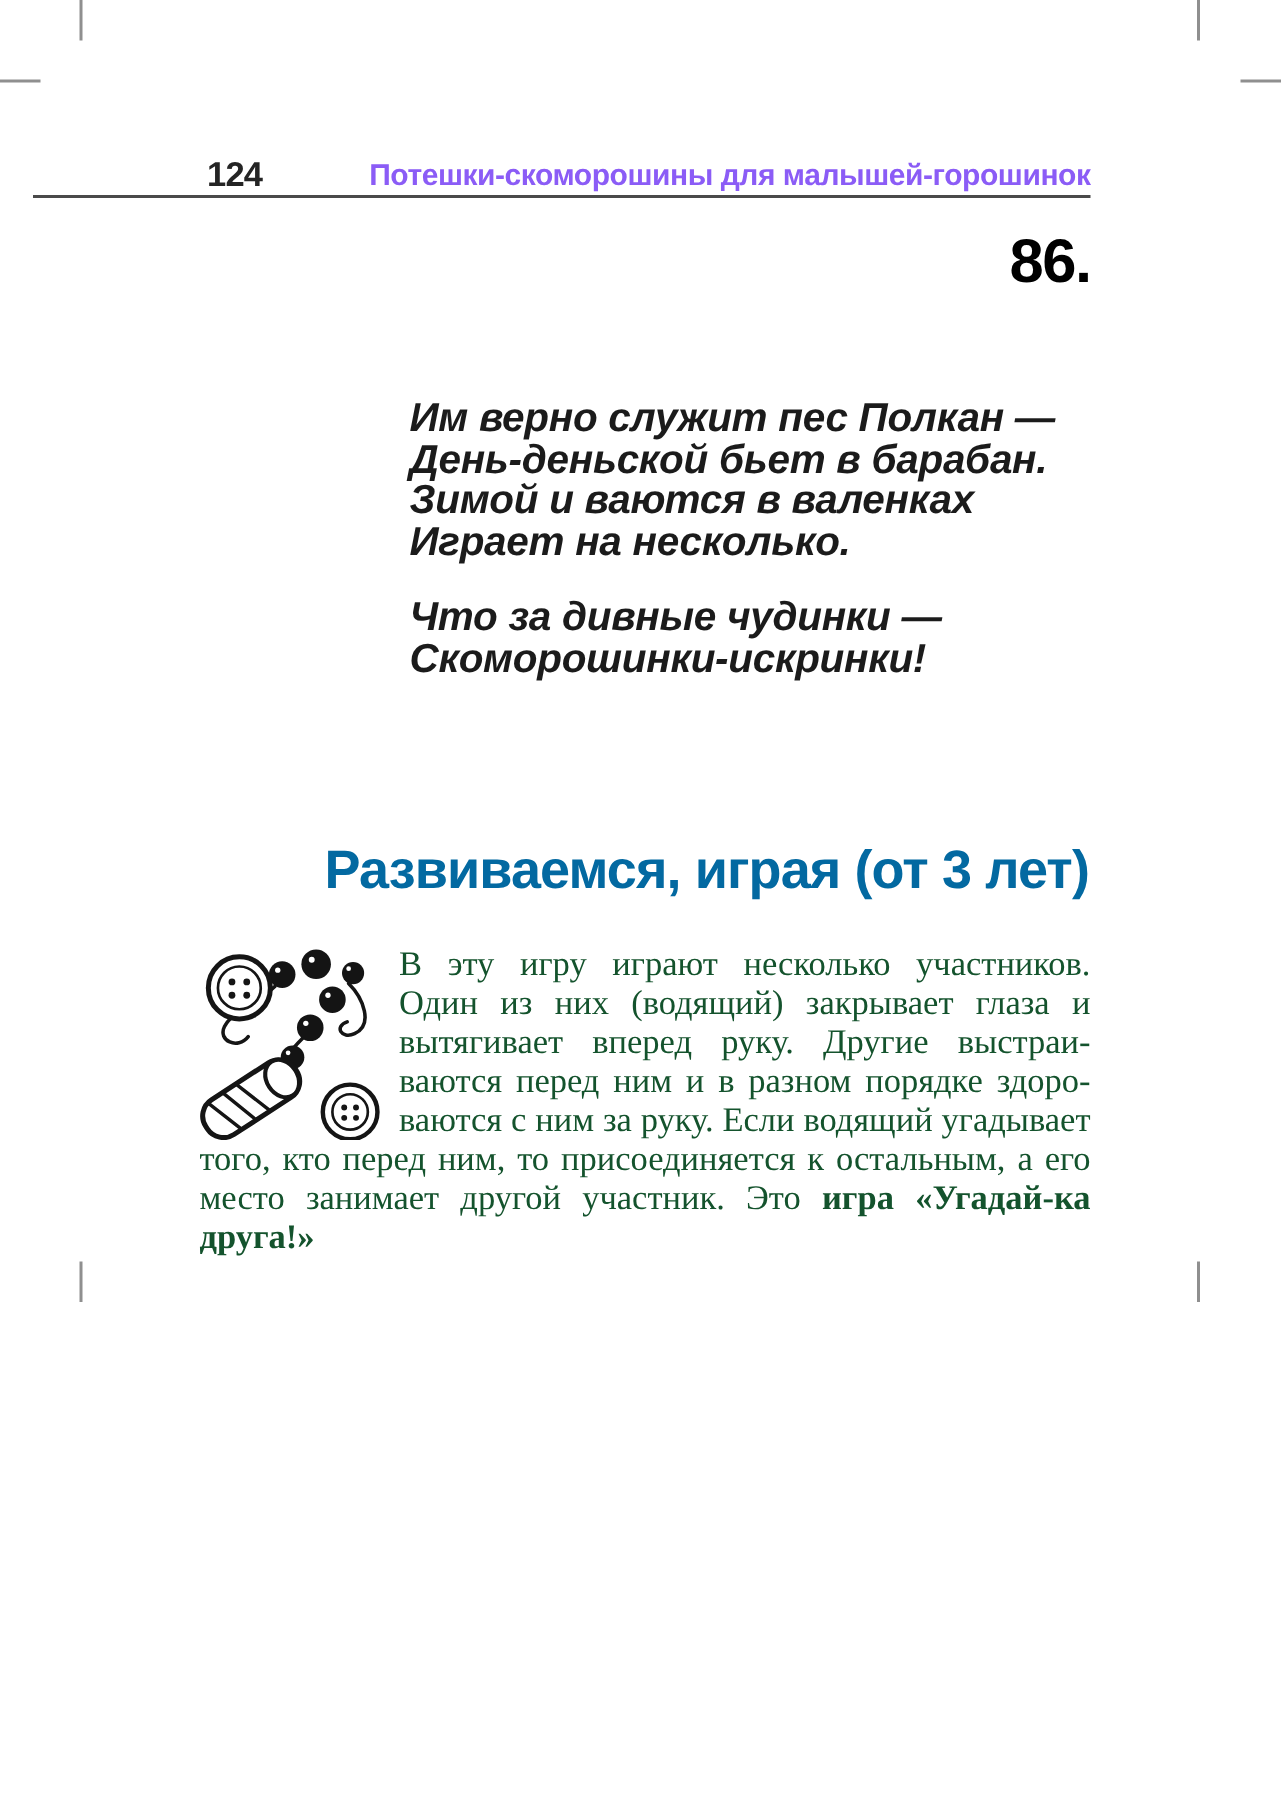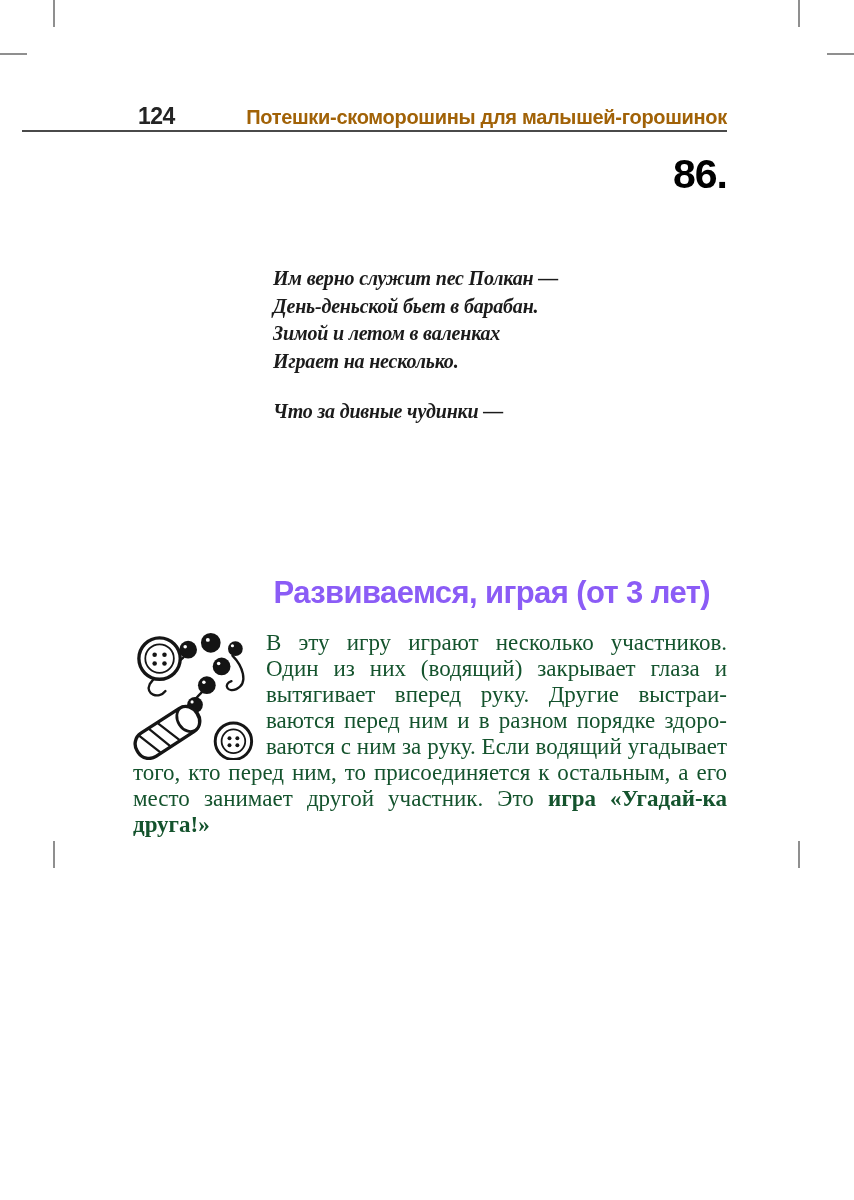--- a/index.html
+++ b/index.html
@@ -14,39 +14,39 @@
   .tr-v{left:798px;top:0;}  .tr-h{right:0;top:53px;}
   .bl-h{left:0;top:1143px;} .bl-v{left:53px;bottom:0;}
   .br-h{right:0;top:1143px;}.br-v{left:798px;bottom:0;}
 
   
   .pagenum{position:absolute;left:138px;top:103px;
            font-family:"Liberation Sans",sans-serif;font-weight:bold;font-size:23px;
            letter-spacing:-0.5px;color:#242424;}
   .runtitle{position:absolute;right:127px;top:106px;
             font-family:"Liberation Sans",sans-serif;font-weight:bold;font-size:20px;
-            letter-spacing:-0.3px;color:#a16207;white-space:nowrap;}
+            letter-spacing:-0.3px;color:#8b5cf6;white-space:nowrap;}
   .headrule{position:absolute;left:22px;right:127px;top:130px;height:2px;background:#4a4a4a;}
 
   
   .secnum{position:absolute;right:127px;top:152px;
           font-family:"Liberation Sans",sans-serif;font-weight:bold;font-size:41px;
           letter-spacing:-1px;color:#000000;line-height:1.1;}
 
   
   .poem{position:absolute;left:273px;top:265px;
-        font-family:Liberation Serif, serif;font-weight:bold;font-style:italic;
-        font-size:20px;line-height:27.5px;letter-spacing:-0.2px;color:#1b1b1b;}
+        font-family:Liberation Sans, sans-serif;font-weight:bold;font-style:italic;
+        font-size:27px;line-height:27.5px;letter-spacing:-0.2px;color:#1b1b1b;}
   .stanza + .stanza{margin-top:23px;}
   .pline{white-space:nowrap;}
 
   
-  .heading{position:absolute;right:128px;top:559px;margin:16px;
-           font-family:"Liberation Sans",sans-serif;font-weight:bold;font-size:31px;
-           letter-spacing:-0.6px;color:#8b5cf6;white-space:nowrap;}
+  .heading{position:absolute;right:128px;top:559px;margin:0;
+           font-family:"Liberation Sans",sans-serif;font-weight:bold;font-size:36px;
+           letter-spacing:-0.6px;color:#0369a1;white-space:nowrap;}
 
   
   .bodypara{position:absolute;left:133px;top:630px;width:594px;
             font-size:23px;line-height:26px;text-align:justify;color:#14532d;
             -webkit-hyphens:manual;hyphens:manual;}
   .illus{float:left;width:126px;height:128px;margin:2px 7px 0 0;}
   .bodypara b{font-weight:bold;}
 </style>
 </head>
 <body>
@@ -65,25 +65,26 @@
   <span class="pagenum">124</span>
   <span class="runtitle">Потешки-скоморошины для малышей-горошинок</span>
   <div class="headrule"></div>
 
   <div class="secnum">86.</div>
 
   <div class="poem">
     <div class="stanza">
       <div class="pline">Им верно служит пес Полкан —</div>
       <div class="pline">День-деньской бьет в барабан.</div>
-      <div class="pline">Зимой и летом в валенках</div>
+      <div class="pline">Зимой и ваются в валенках</div>
       <div class="pline">Играет на несколько.</div>
     </div>
     <div class="stanza">
       <div class="pline">Что за дивные чудинки —</div>
+      <div class="pline">Скоморошинки-искринки!</div>
     </div>
   </div>
 
   <h2 class="heading">Развиваемся, играя (от 3 лет)</h2>
 
   <div class="bodypara">
     <svg class="illus" viewBox="0 0 126 130" aria-hidden="true">
 
       <g stroke="#151515" fill="none" stroke-width="2.4" stroke-linecap="round">
         <path d="M50 26 C40 36 22 42 16 53 C11 63 25 69 32 60"></path>

